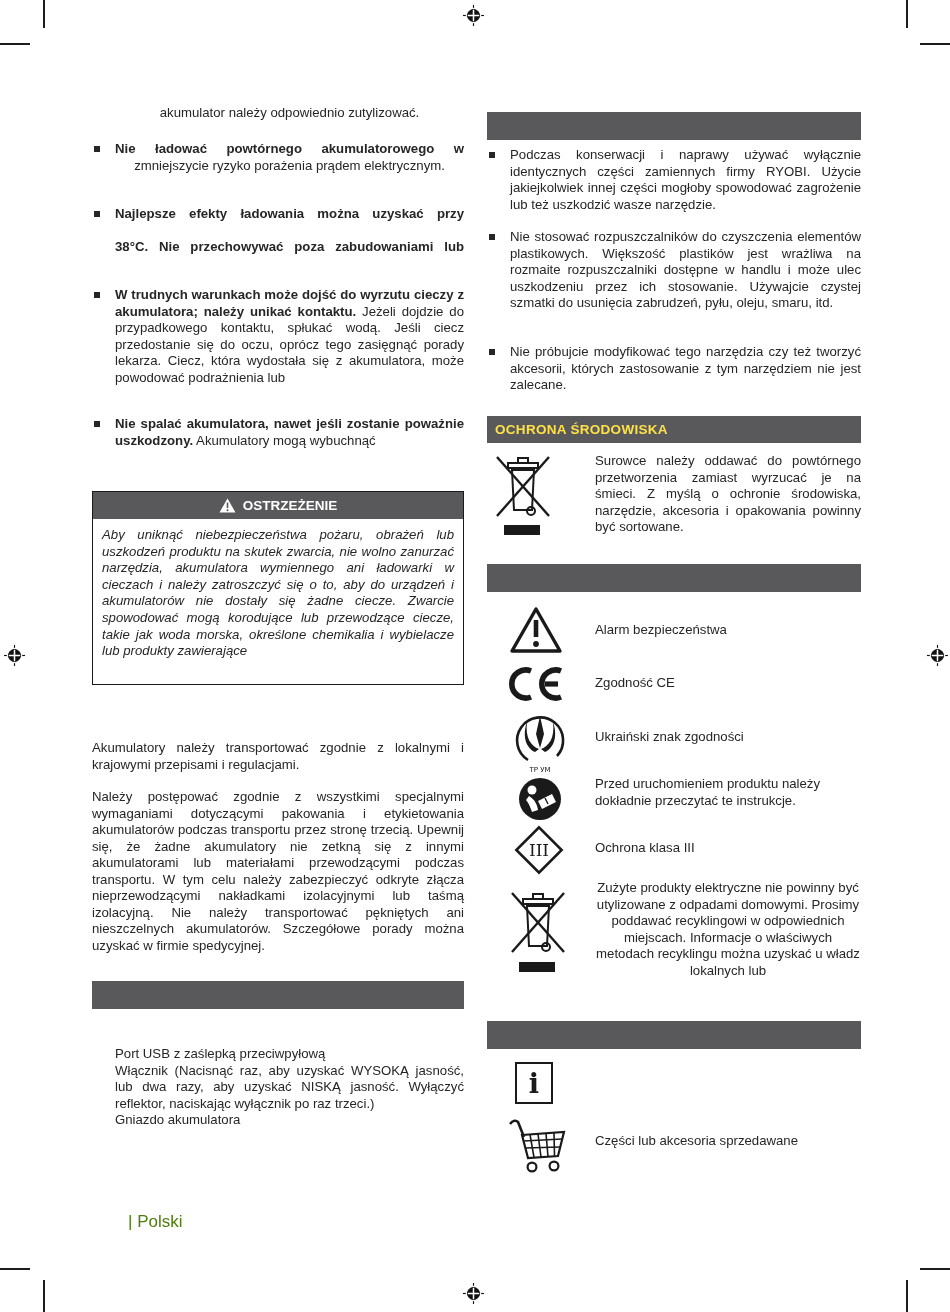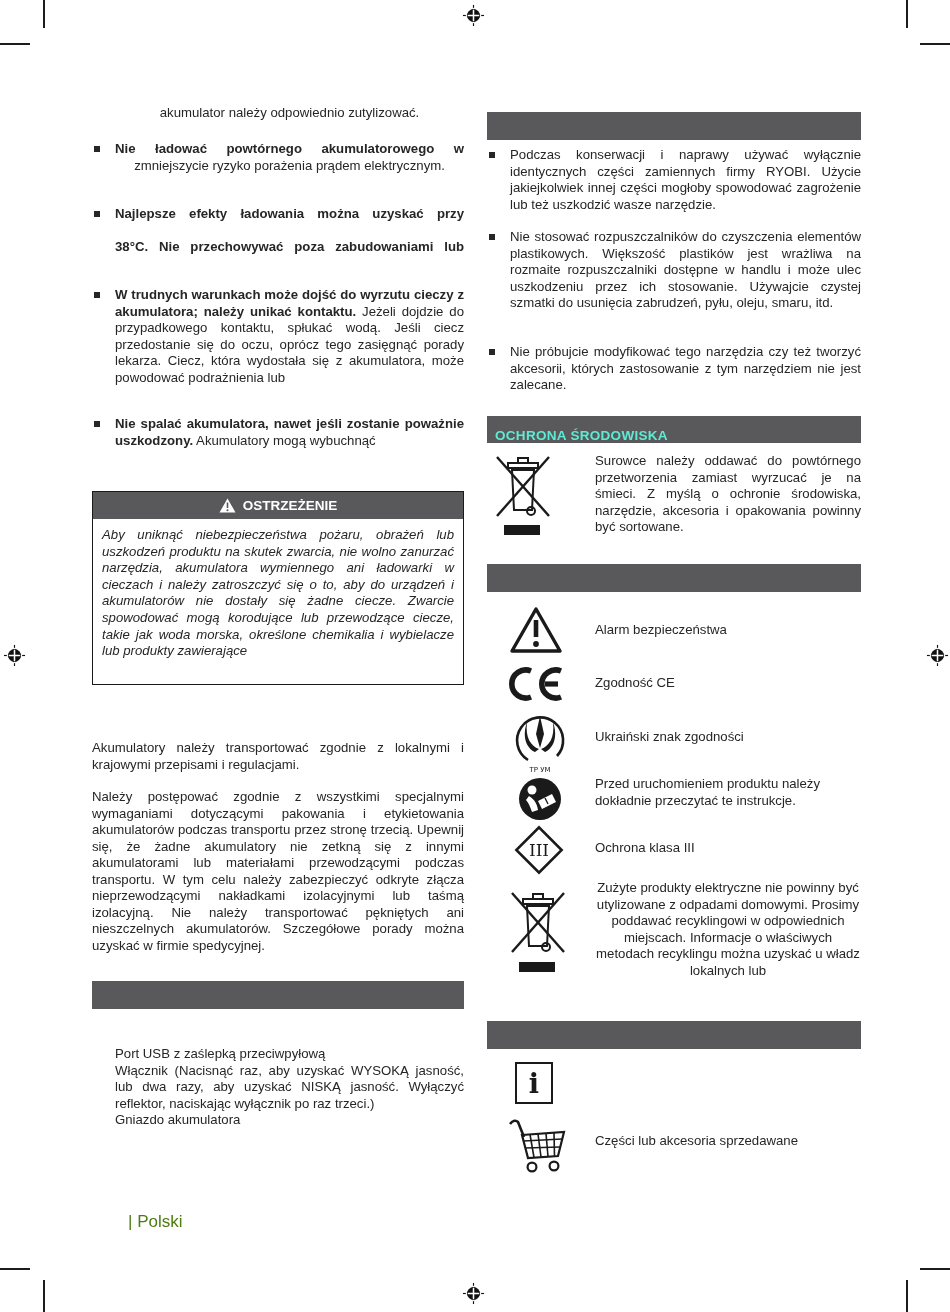--- a/index.html
+++ b/index.html
@@ -11,22 +11,22 @@
   .noj{text-align:center;}
   .b{font-weight:bold;}
   .spread{text-align:justify;text-align-last:justify;}
   .right{text-align:right;}
   .col{position:absolute;top:0;height:1312px;}
   .col-left{left:92px;width:372px;}
   .col-right{left:487px;width:374px;}
   .bullet{padding-left:23px;}
   .bullet::before{content:"";position:absolute;left:2px;top:5px;width:6px;height:6px;background:#262626;}
   .bar{background:#59595b;width:100%;height:28px;}
-  .sechdr{background:#59595b;width:100%;height:27px;display:flex;align-items:flex-end;
-          color:#5eead4;font-weight:bold;font-size:13.5px;padding-left:8px;box-sizing:border-box;letter-spacing:.3px;}
+  .sechdr{background:#59595b;width:100%;height:27px;display:flex;align-items:center;
+          color:#fde047;font-weight:bold;font-size:13.5px;padding-left:8px;box-sizing:border-box;letter-spacing:.3px;}
   .warnbox{width:372px;height:194px;border:1.6px solid #1a1a1a;box-sizing:border-box;}
   .warnhdr{background:#59595b;height:27px;display:flex;align-items:center;justify-content:center;
            gap:7px;color:#fff;font-weight:bold;font-size:13.5px;}
   .warnbody{padding:8px 9px;font-size:13.2px;line-height:16.6px;text-align:justify;font-style:italic;}
   .pre{white-space:pre-line;}
   .crop{background:#1c1c1c;}
   .footer{font-size:17px;color:#4d7c0f;}
   .lbl{font-size:13.2px;line-height:16.5px;}
   svg{display:block;}
 </style>

